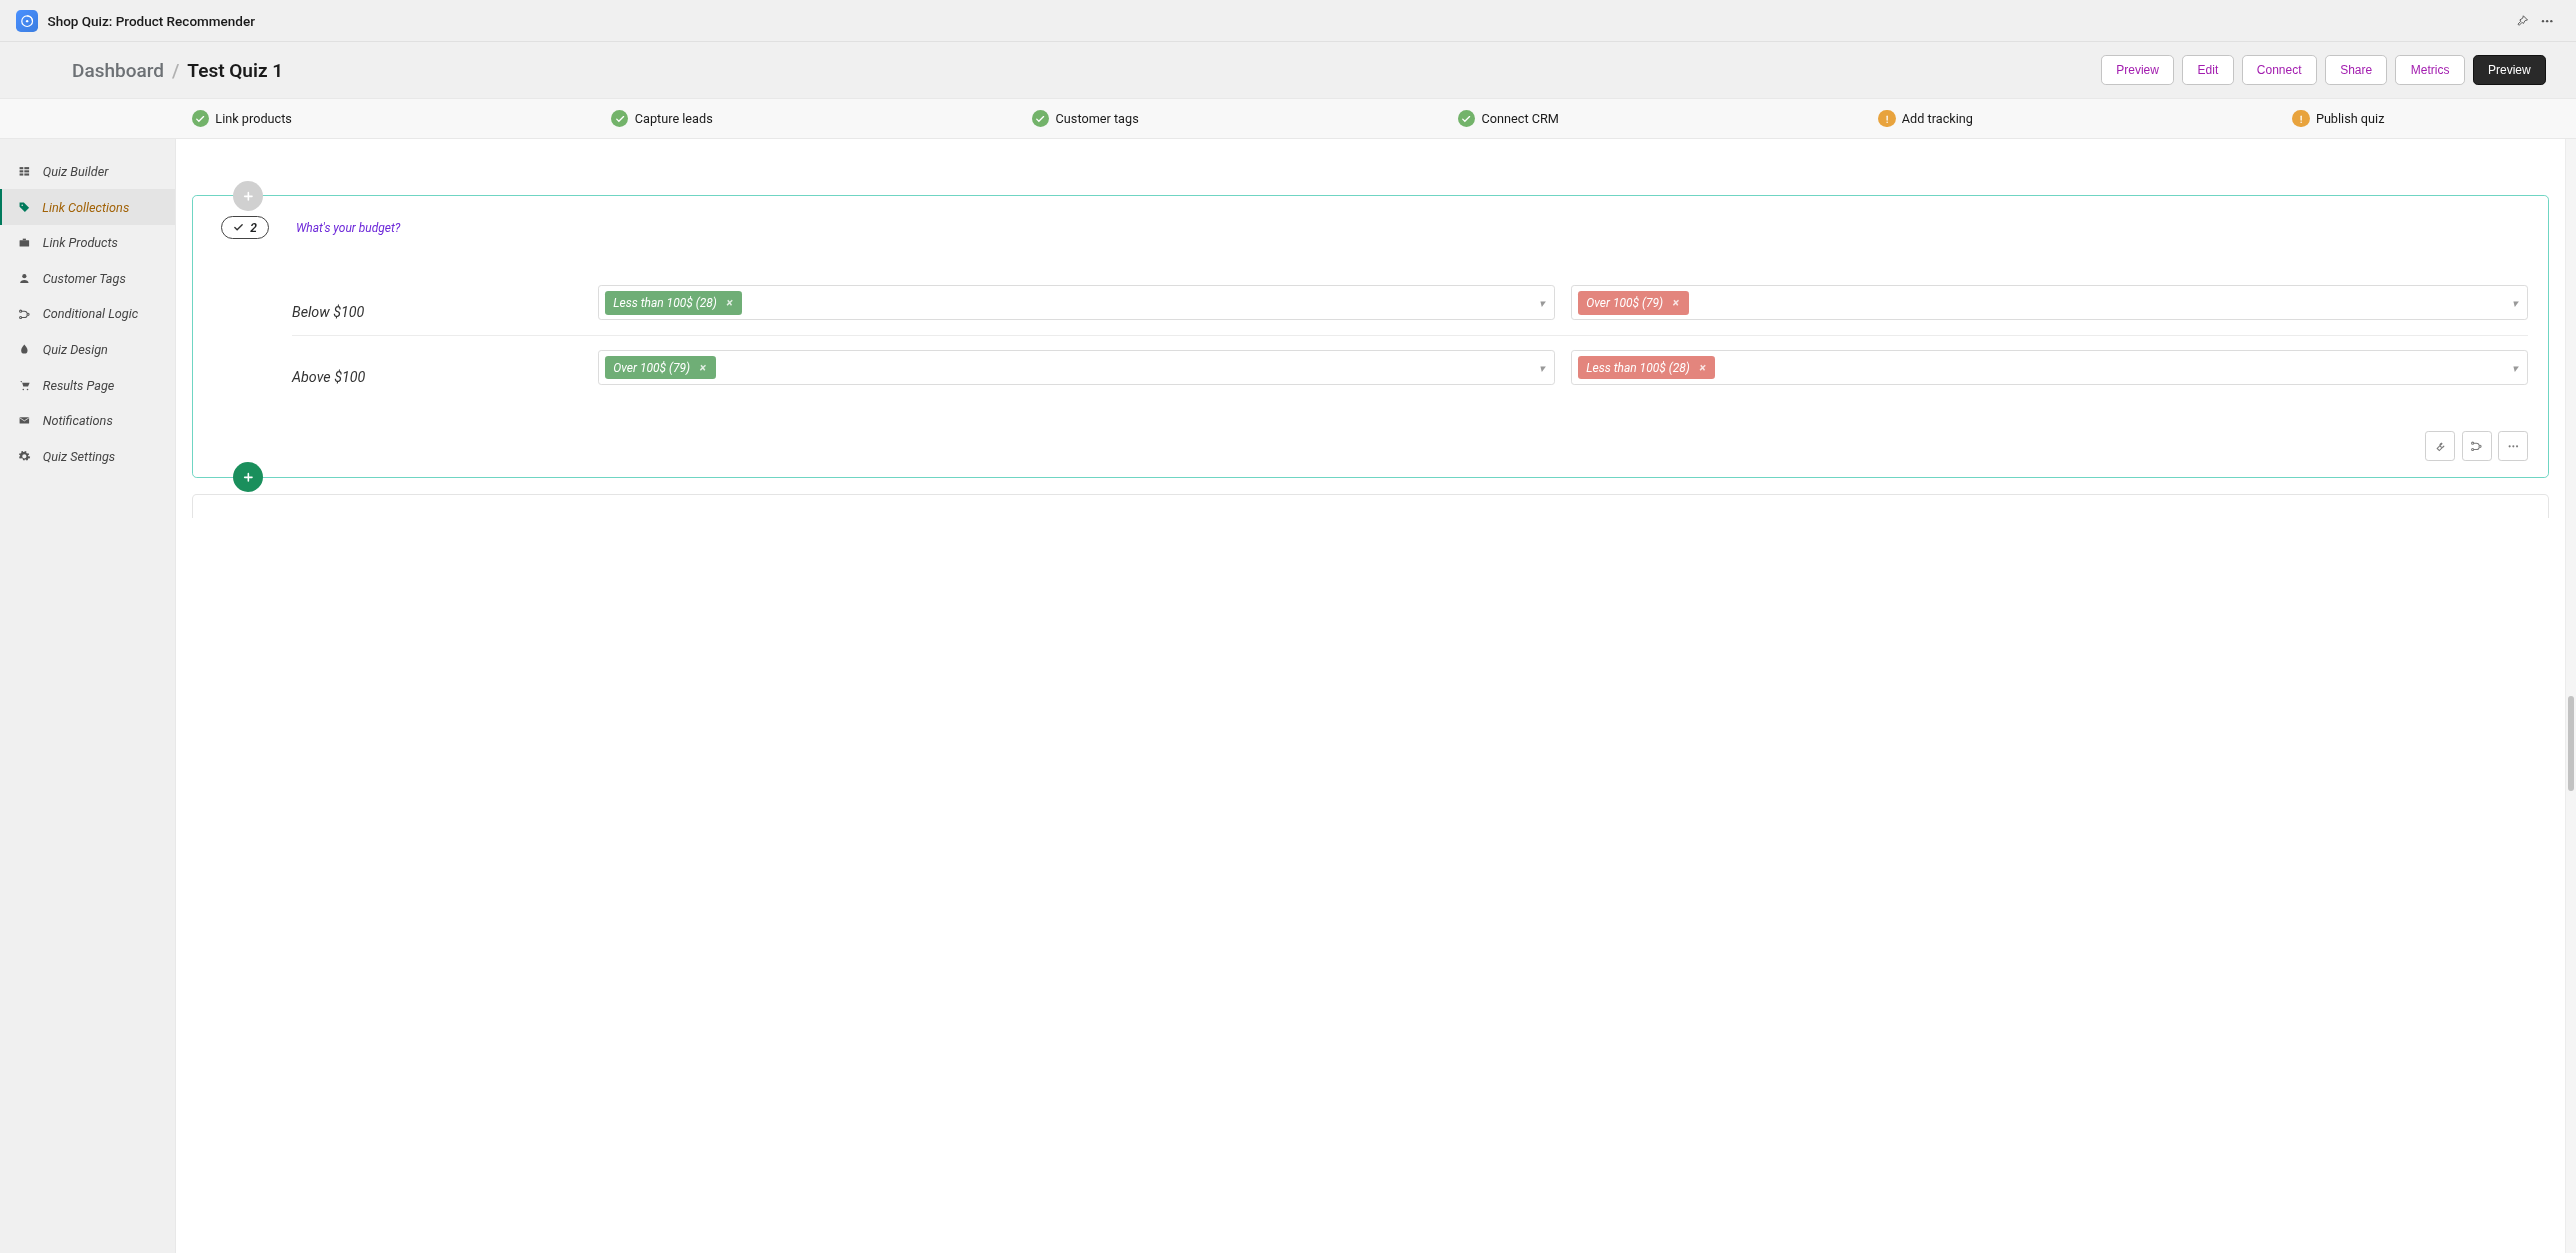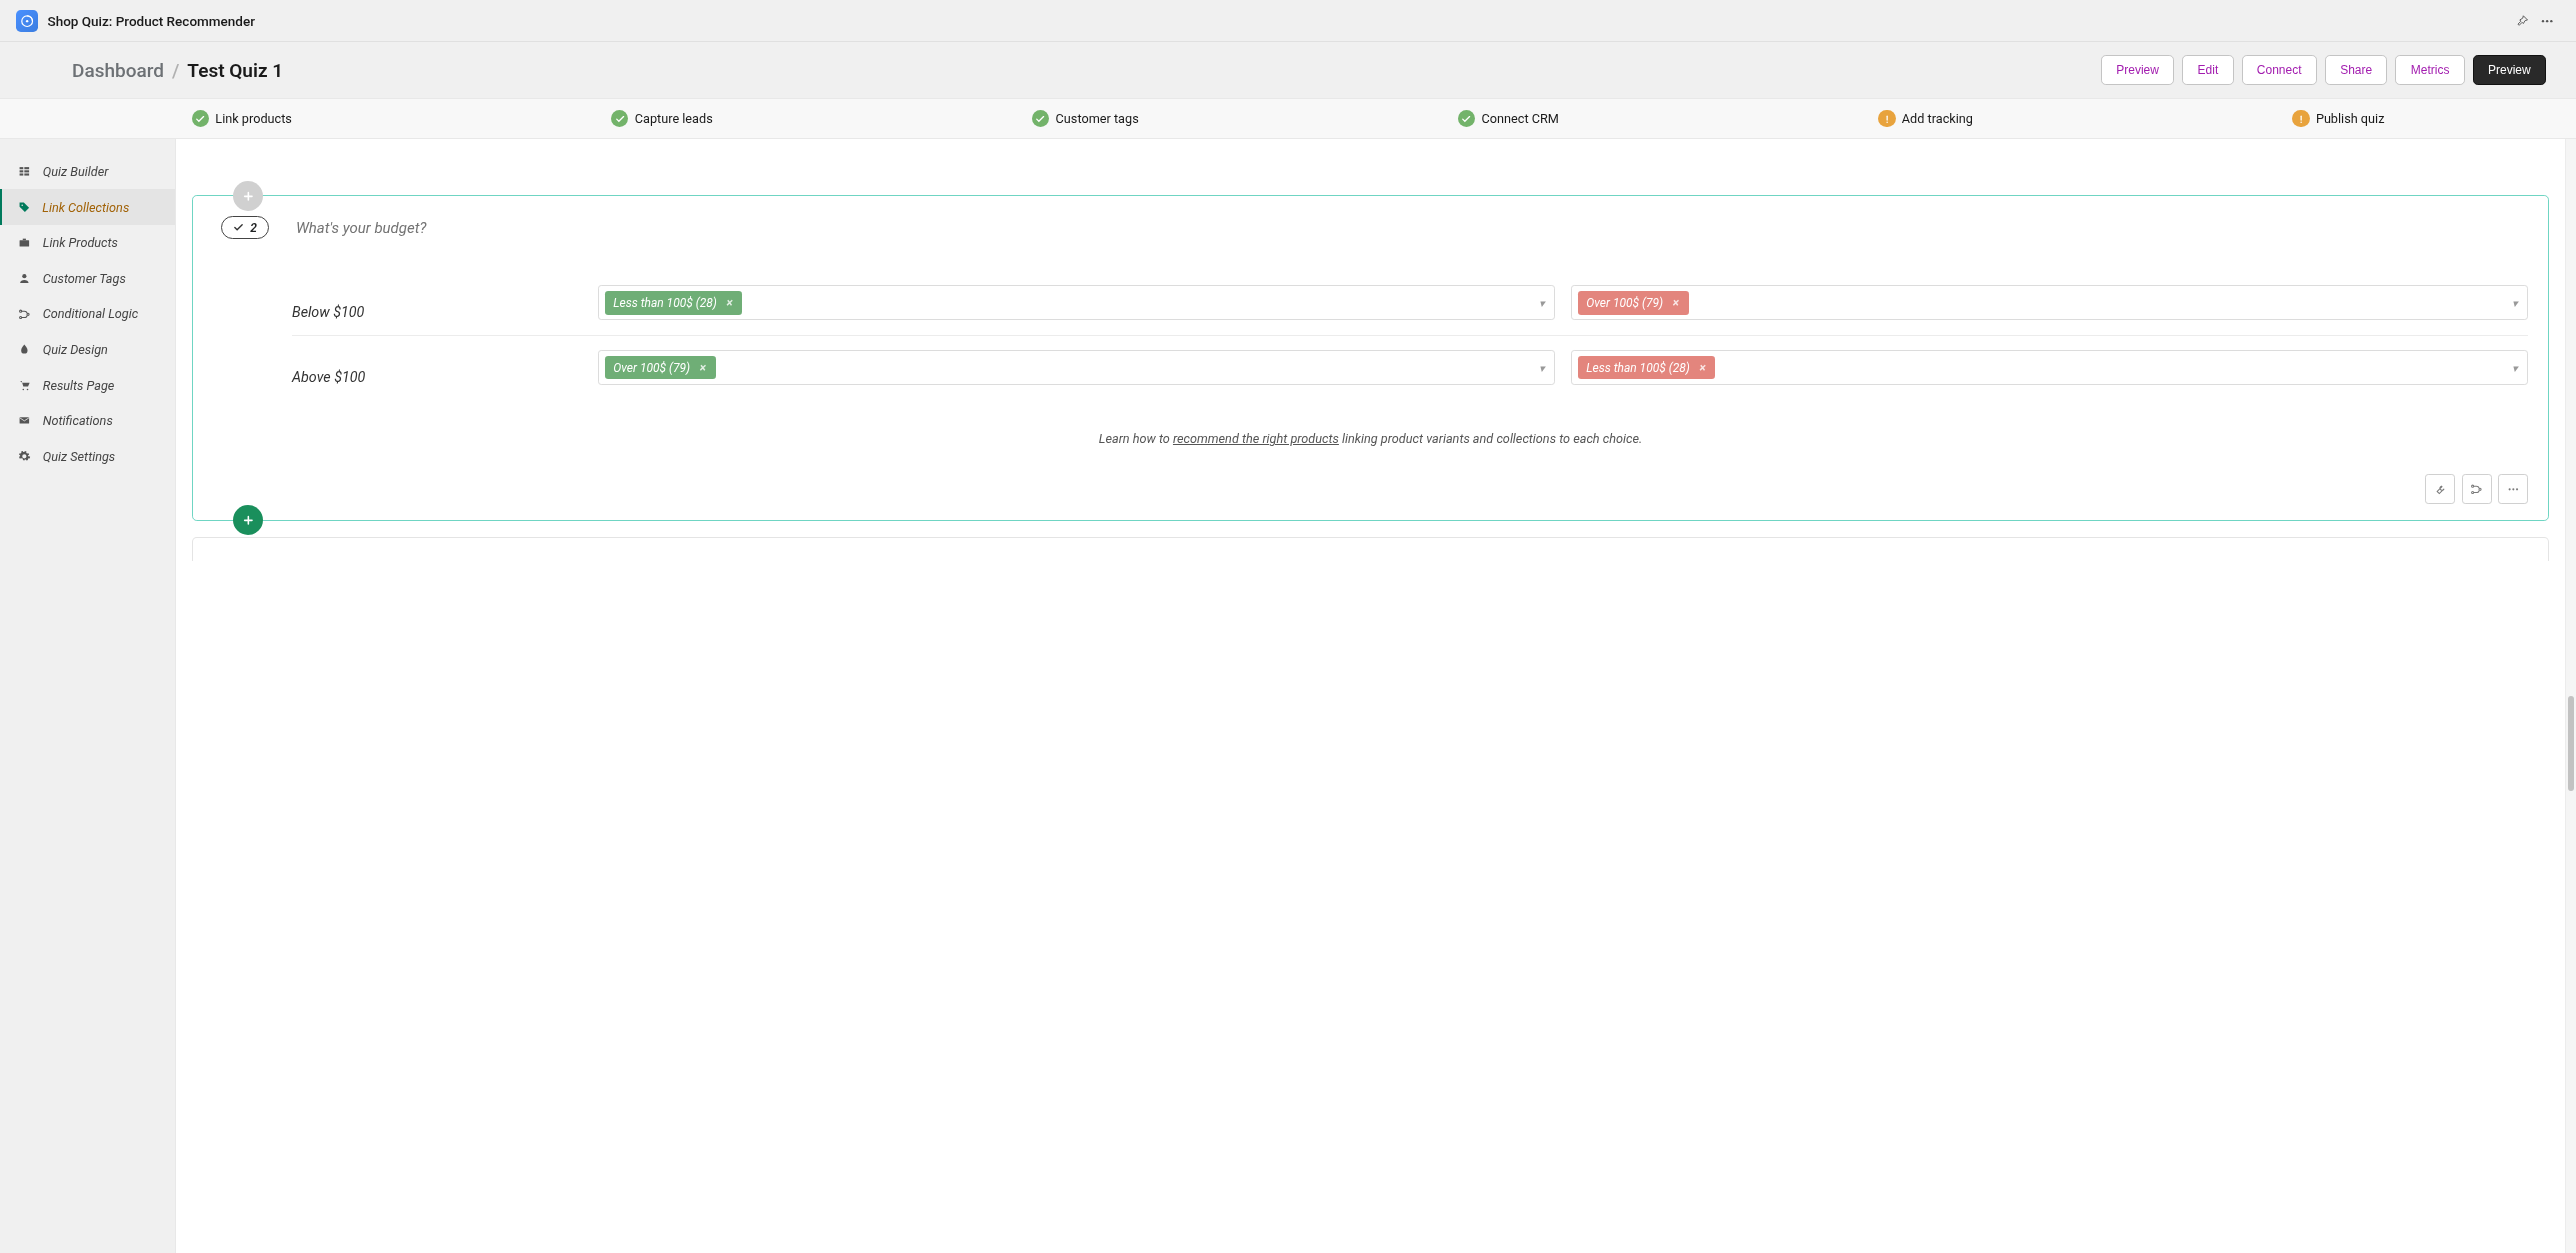--- a/index.html
+++ b/index.html
@@ -156,21 +156,21 @@
       margin-bottom: 32px;
       margin-left: 8px;
     }
     .question-badge {
       border: 1.6px solid #444;
       border-radius: 793px;
       padding: 3.2px 11px;
       display: inline-flex; align-items: center; gap: 6.3px;
       font-size: 12px; font-weight: 600;
     }
-    .question-title { font-size: 15px; color: #737373; }
+    .question-title { font-size: 12px; color: #6d28d9; }
 
     .answers-block { margin: 0 0 32px 79px; }
     .answer-row {
       display: flex; align-items: flex-end;
       padding: 14.3px 0;
       border-bottom: 0.8px solid #ececec;
       gap: 16px;
     }
     .answer-row:last-of-type { border-bottom: none; }
     .answer-label {
@@ -504,23 +504,20 @@
             <span class="tag-chip exclude">
               <span>Less than 100$ (28)</span>
               <span class="tag-remove">×</span>
             </span>
             <span class="caret">▾</span>
           </div>
         </div>
 
       </div>
 
-      <div class="help-line">
-        <span>Learn how to </span><a>recommend the right products</a><span> linking product variants and collections to each choice.</span>
-      </div>
 
       <div class="card-footer-actions">
         <div class="tool-btn">
           <svg width="12.7" height="12.7" viewBox="0 0 24 24" fill="none" stroke="currentColor" stroke-width="2">
               <path d="M14 6a4 4 0 105 5l-9 9-4-4 9-9z"></path>
             </svg>
         </div>
         <div class="tool-btn">
           <svg width="12.7" height="12.7" viewBox="0 0 24 24" fill="none" stroke="currentColor" stroke-width="2">
               <circle cx="5" cy="6" r="2"></circle>

